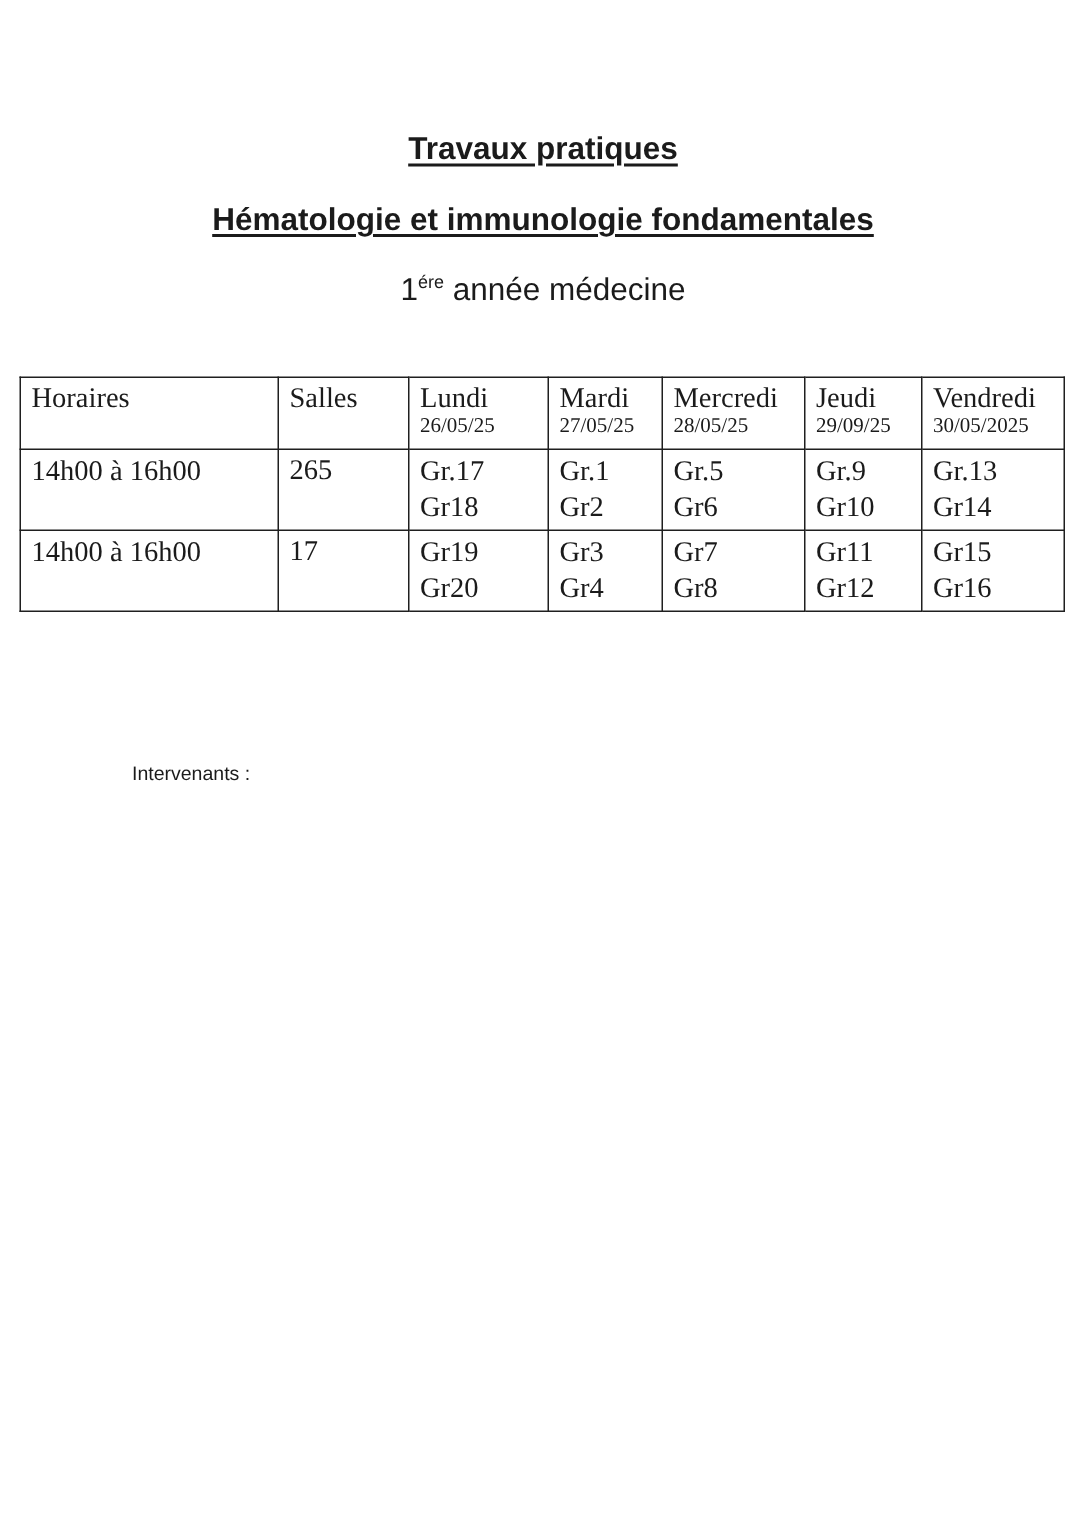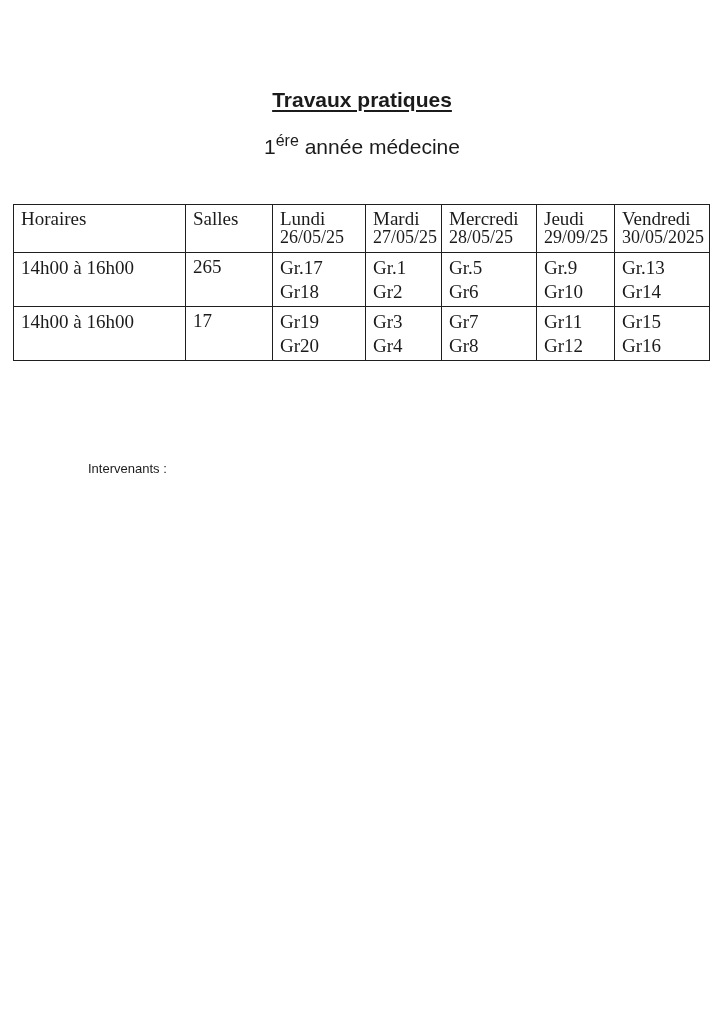--- a/index.html
+++ b/index.html
@@ -29,21 +29,21 @@
     line-height: 24px;
     margin: 0 0 23px 0;
   }
   .title-line.bu {
     font-weight: bold;
     text-decoration: underline;
     text-underline-offset: 3px;
   }
   .title-line.last { margin-bottom: 22px; }
   .title-line sup {
-    font-size: 16px;
+    font-size: 12px;
     line-height: 0;
     vertical-align: super;
   }
 
   
   table.schedule {
     border-collapse: collapse;
     table-layout: fixed;
     margin: 45px 0 12px 13px;
     width: 696px;
@@ -56,21 +56,21 @@
     border: 1px solid #1f1f1f;
     vertical-align: top;
     text-align: left;
     padding: 3px 4px 2px 7px;
     font-weight: normal;
     font-size: 19px;
   }
   table.schedule thead tr { height: 48px; }
   table.schedule tbody tr { height: 51px; }
   .day-label { display: block; line-height: 22px; }
-  .date-label { display: block; font-size: 18px; line-height: 15px; }
+  .date-label { display: block; font-size: 14px; line-height: 15px; }
   td.salle { font-weight: bold; }
   td .grp { line-height: 24px; }
   td.horaires { line-height: 24px; }
 
   
   .intervenants-label {
     margin: 96px 0 0 88px;
     font-size: 13px;
     line-height: 24px;
   }
@@ -82,20 +82,21 @@
   .names .name { white-space: pre; }
   .names .shift { margin-left: -22px; }
 </style>
 </head>
 <body>
 
 <div class="page">
 
   <div class="titles">
     <div class="title-line bu">Travaux pratiques</div>
+    <div class="title-line bu">Hématologie et immunologie fondamentales</div>
     <div class="title-line last"><span>1</span><sup>ére</sup><span> année médecine</span></div>
   </div>
 
   <table class="schedule">
     <colgroup>
       <col style="width:172px">
       <col style="width:87px">
       <col style="width:93px">
       <col style="width:76px">
       <col style="width:95px">

